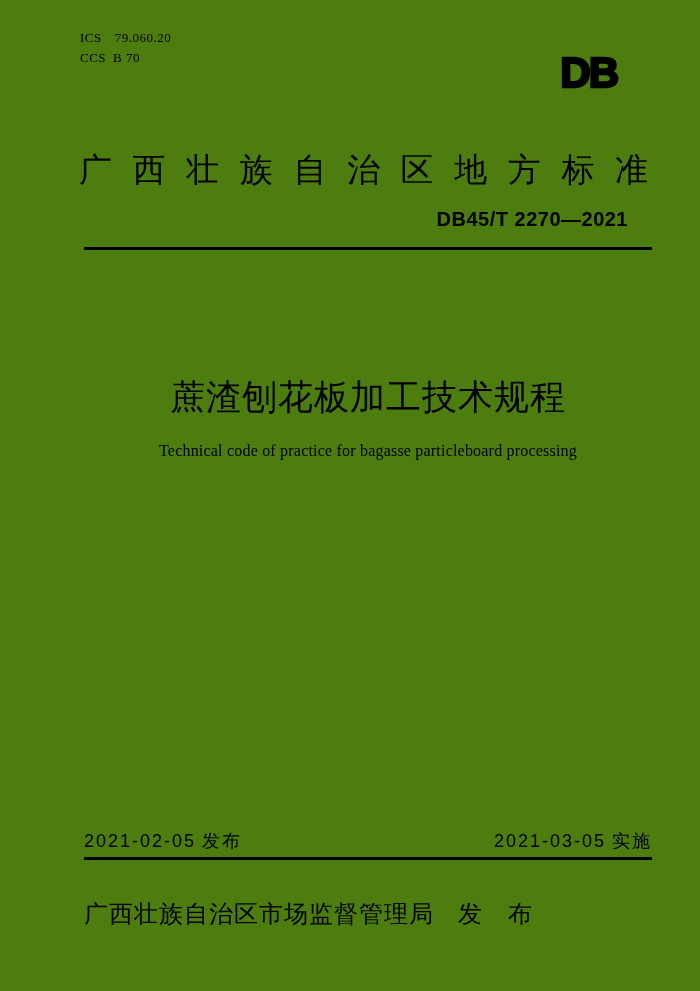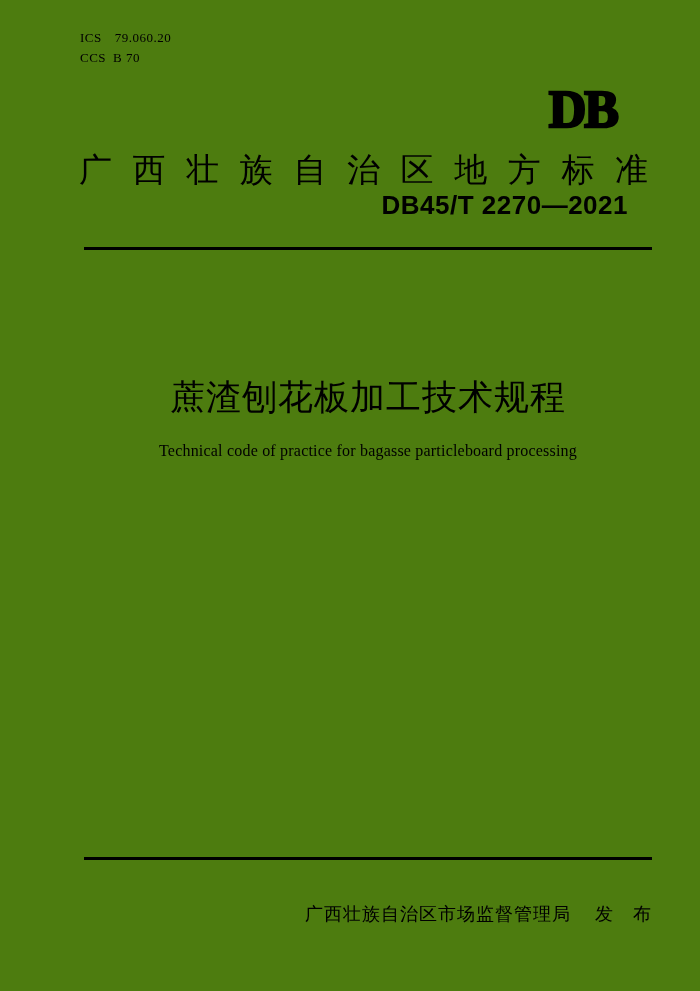--- a/index.html
+++ b/index.html
@@ -20,41 +20,41 @@
   .ics-block .code-row { white-space:nowrap; }
   .ics-value { margin-left:13px; }
   .ccs-value { margin-left:7px; }
 
   
   .logo {
     position:absolute; top:52px; right:83px;
     display:flex; align-items:baseline; line-height:1;
   }
   .logo-db {
-    font-family:Liberation Serif, serif;
-    font-weight:bold; font-size:52px; letter-spacing:-2px;margin-top:32px;
+    font-family:Liberation Sans, sans-serif;
+    font-weight:bold; font-size:42px; letter-spacing:-2px;
     -webkit-text-stroke:2.5px #000;
   }
   .logo-45 {
     font-family:"DejaVu Serif","Liberation Serif",serif;
     font-weight:bold; font-size:54px; margin-left:5px;
     -webkit-text-stroke:0.6px #000;
   }
 
   
   .region-title {
     position:absolute; left:79px; top:152px; width:569px;
     font-size:33px; line-height:36px; font-weight:500;
     text-align:justify; text-align-last:justify;
     white-space:nowrap0; 
   }
 
   .std-number {
-    position:absolute; right:72px; top:190px;
-    font-size:26px; font-weight:bold; letter-spacing:0.5px;
+    position:absolute; right:72px; top:208px;
+    font-size:20px; font-weight:bold; letter-spacing:0.5px;
     white-space:nowrap;
   }
 
   .rule {
     position:absolute; left:84px; width:568px; height:3px;
     background:#000;
   }
   .rule-top { top:247px; }
   .rule-bottom { top:857px; }
 
@@ -73,21 +73,21 @@
   .dates-row {
     position:absolute; left:84px; top:830px; width:568px;
     display:flex; justify-content:space-between;
     font-size:18px; line-height:22px; white-space:nowrap;
   }
   .date-num { letter-spacing:2px; }
   .date-label { margin-left:6px; letter-spacing:2px; }
 
   .publisher-row {
     position:absolute; left:84px; top:902px; width:568px;
-    text-align:right; font-size:18px; line-height:24px;
+    text-align:left; font-size:24px; line-height:24px;
     letter-spacing:1px; white-space:nowrap;
   }
   .publish-label { margin-left:24px; }
 </style>
 </head>
 <body>
 
 <div class="page">
 
   <div class="ics-block">
@@ -106,20 +106,28 @@
   <div class="region-title">广西壮族自治区地方标准</div>
 
   <div class="std-number">DB45/T 2270—2021</div>
 
   <div class="rule rule-top"></div>
 
   <div class="main-title">蔗渣刨花板加工技术规程</div>
 
   <div class="english-title">Technical code of practice for bagasse particleboard processing</div>
 
+  <div class="dates-row">
+    <div>
+      <span class="date-num">2021-02-05</span><span class="date-label">发布</span>
+    </div>
+    <div>
+      <span class="date-num">2021-03-05</span><span class="date-label">实施</span>
+    </div>
+  </div>
 
   <div class="rule rule-bottom"></div>
 
   <div class="publisher-row">
     <span>广西壮族自治区市场监督管理局</span><span class="publish-label">发　布</span>
   </div>
 
 </div>
 
 </body></html>

